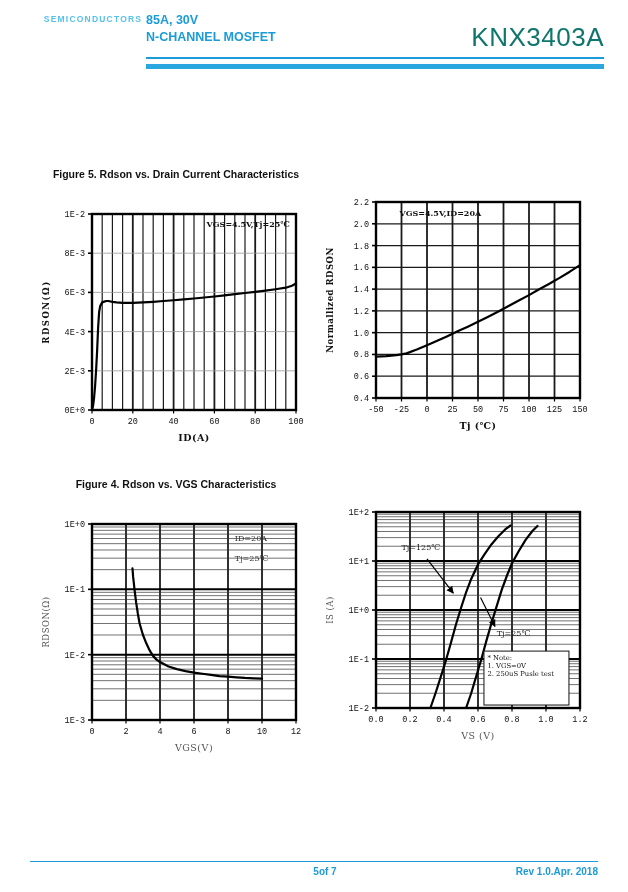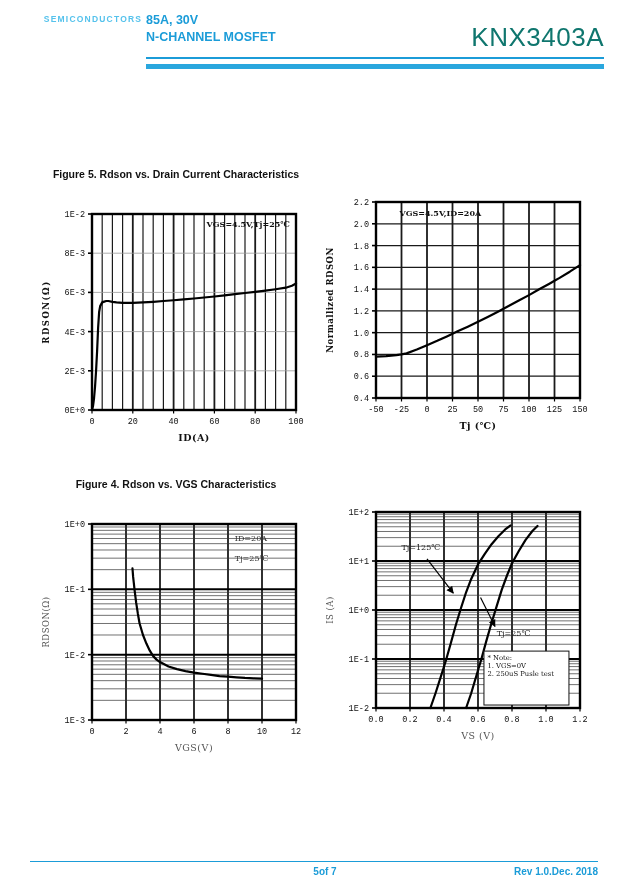--- a/index.html
+++ b/index.html
@@ -308,15 +308,15 @@
         <text x="176.7" y="135.62105851873653" text-anchor="start" class="anno" fill="#222" font-size="8" font-weight="normal">Tj=25℃</text>
         <rect x="163.95" y="151.09296789048622" width="85" height="53.9328379321868" fill="#fff" stroke="#111" stroke-width="1"></rect>
         <text x="167.45" y="160.09296789048622" class="anno" fill="#111" font-size="6.8">* Note:</text>
         <text x="167.45" y="168.2929678904862" class="anno" fill="#111" font-size="6.8">1. VGS=0V</text>
         <text x="167.45" y="176.49296789048623" class="anno" fill="#111" font-size="6.8">2. 250uS Pusle test</text>
       </svg>
   </div>
 
   <div class="ftr-line"></div>
   <div class="ftr-page">5of 7</div>
-  <div class="ftr-rev">Rev 1.0.Dec. 2018</div>
+  <div class="ftr-rev">Rev 1.0.Apr. 2018</div>
 
 </div>
 
 </body></html>

